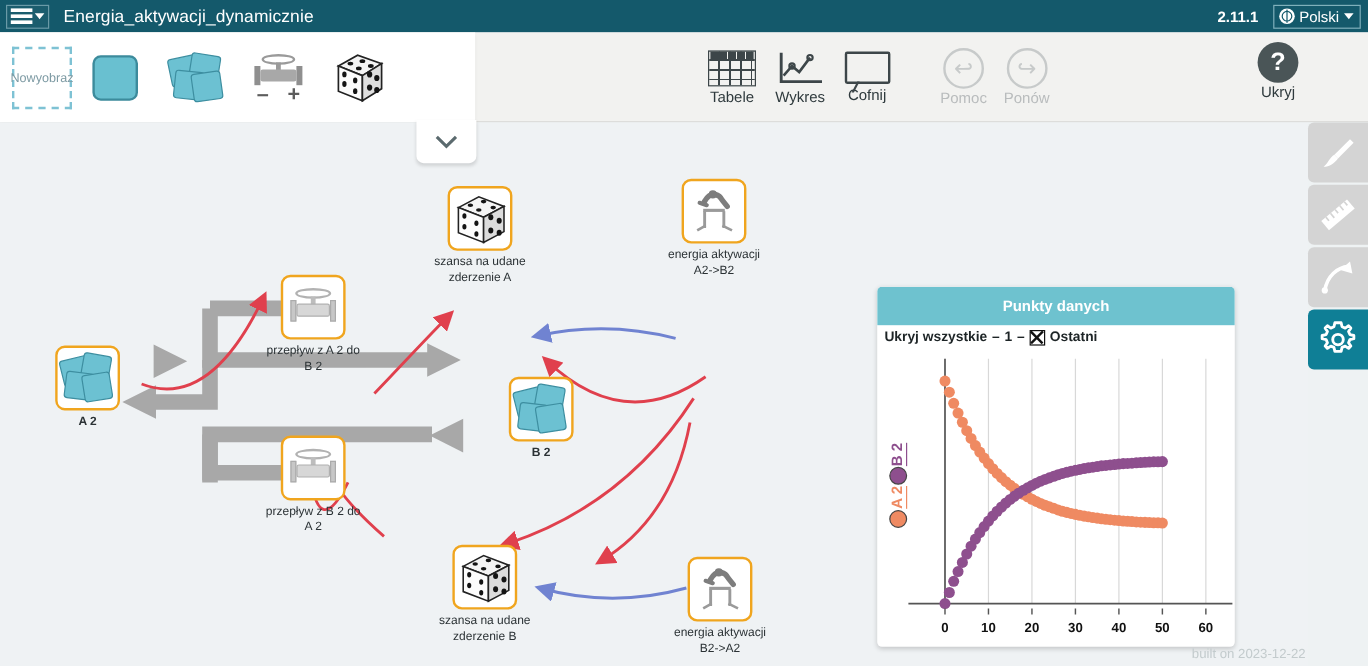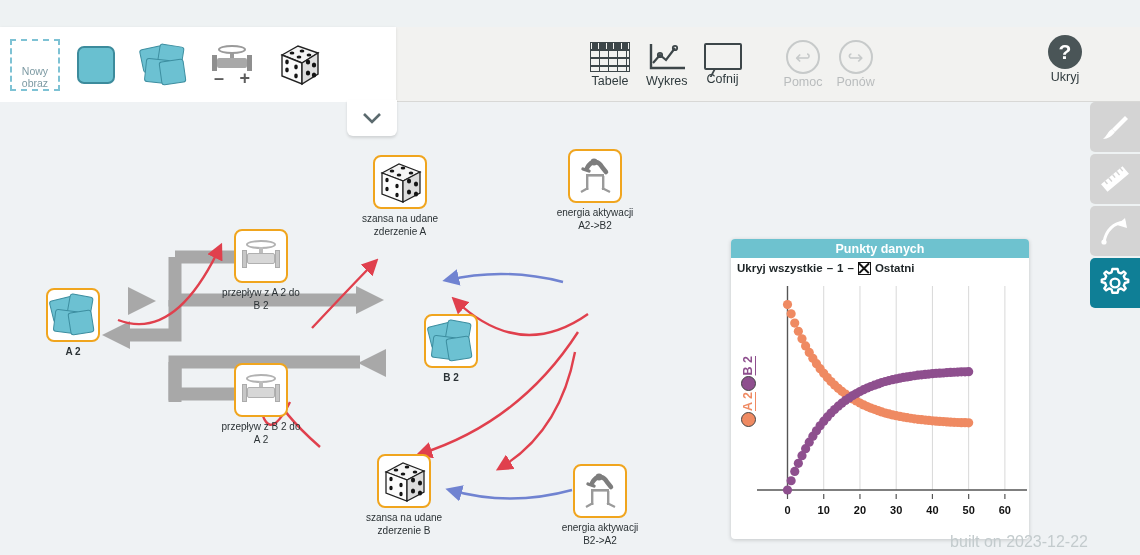--- a/index.html
+++ b/index.html
@@ -59,21 +59,21 @@
     position: absolute; left: 0; top: 27px; width: 1140px; height: 75px;
     background: #f2f2f0; border-bottom: 1px solid #d8d8d6;
   }
   .tool-panel {
     position: absolute; left: 0; top: 0; width: 396px; height: 75px;
     background: #ffffff; display: flex; align-items: center; gap: 4px; padding-left: 10px;
     box-shadow: 0 1px 3px rgba(0,0,0,.10);
   }
   .newimg {
     width: 50px; height: 52px; border: 2px dashed #7ec2d4; color: #7d9aa3;
-    display: flex; flex-direction: column; align-items: center; justify-content: flex-end;
+    display: flex; flex-direction: row; align-items: center; justify-content: center;
     font-size: 10.5px; line-height: 12px; text-align: center; cursor: pointer;
   }
   .tool-slot {
     width: 64px; height: 60px; display: flex; align-items: center; justify-content: center;
     cursor: pointer; position: relative;
   }
   .sq-icon {
     width: 38px; height: 38px; border-radius: 7px;
     background: #69c0d0; border: 2px solid #3c8b9c;
   }
@@ -216,21 +216,21 @@
   .mini-hurdle { width: 44px; height: 40px; position: relative; }
 
   
   .graph-panel {
     position: absolute; left: 731px; top: 137px; width: 298px; height: 300px;
     background: #fff; border-radius: 4px;
     box-shadow: 0 1px 4px rgba(0,0,0,.18);
     overflow: hidden;
   }
   .graph-title {
-    height: 19px; background: #6ec2cf; color: #fff; font-size: 12.5px;
+    height: 32px; background: #6ec2cf; color: #fff; font-size: 12.5px;
     font-weight: bold; display: flex; align-items: center; justify-content: center;
   }
   .graph-ctrl {
     height: 20px; display: flex; align-items: center; gap: 4px;
     padding-left: 6px; font-size: 11.5px; color: #1d2426; font-weight: bold;
   }
   .xbox {
     width: 13px; height: 13px; border: 1.5px solid #111; position: relative; cursor: pointer;
   }
   .xbox:before, .xbox:after {
@@ -261,28 +261,47 @@
     background: #eef2f3;
   }
   .rail-btn {
     width: 50px; height: 50px; margin-bottom: 2px; background: #d4d4d4;
     border-radius: 5px 0 0 5px; display: flex; align-items: center; justify-content: center;
     cursor: pointer;
   }
   .rail-btn.active { background: #0f7f96; }
   .built {
     position: absolute; right: 52px; bottom: 4px; color: #c3cbcd;
-    font-size: 16px;
+    font-size: 11px;
   }
 </style>
 </head>
 <body>
 
 <div class="app">
 
+  <div class="titlebar">
+    <div class="menu-btn">
+      <span class="menu-bars">
+        <i></i>
+          <i></i>
+          <i></i>
+      </span>
+      <span class="menu-caret"></span>
+    </div>
+    <div class="app-title">Energia_aktywacji_dynamicznie</div>
+    <div class="tb-right">
+      <div class="version">2.11.1</div>
+      <div class="lang-btn">
+        <span class="globe"></span>
+        <span>Polski</span>
+        <span class="menu-caret"></span>
+      </div>
+    </div>
+  </div>
 
   <div class="toolbar">
 
     <div class="tool-panel">
       <div class="newimg">
         <span>Nowy</span>
         <span>obraz</span>
       </div>
 
       <div class="tool-slot">

